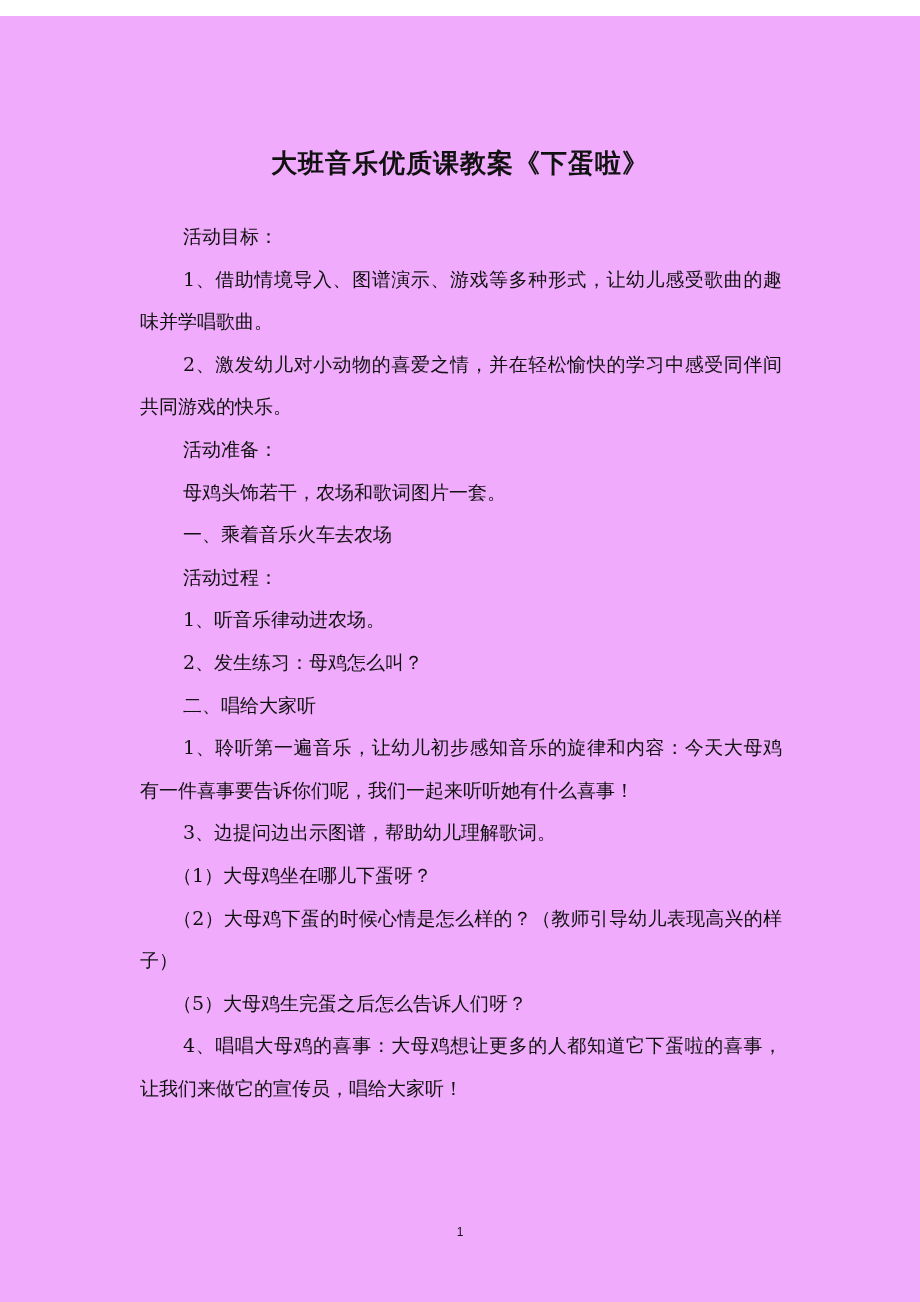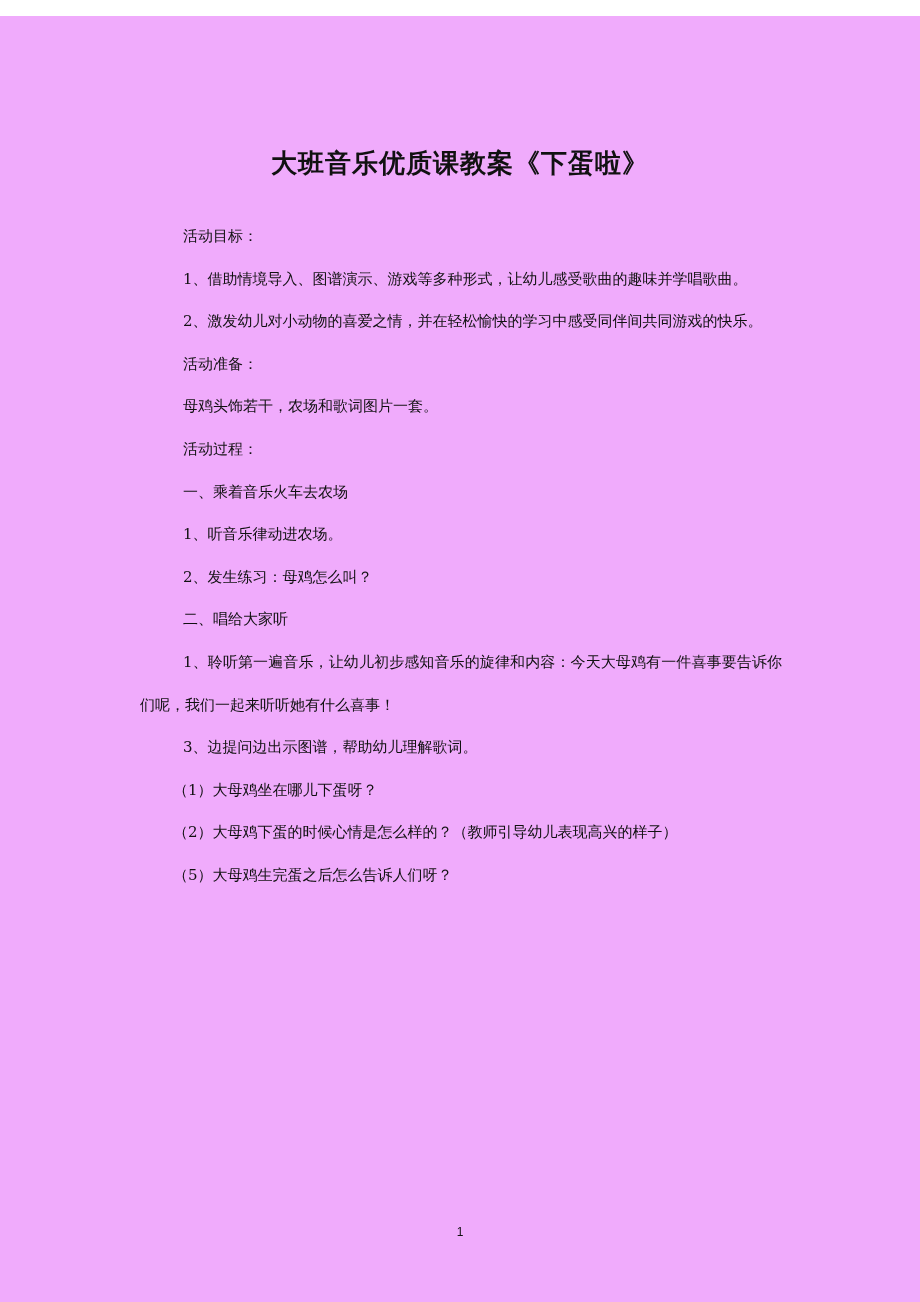--- a/index.html
+++ b/index.html
@@ -9,21 +9,21 @@
       color: #111111;
     }
     .page { position: absolute; left: 0; top: 16px; width: 920px; height: 1302px; background: #f0abfc; }
     .title {
       position: absolute; left: 0; top: 110px; width: 920px; text-align: center;
       font-family: "DejaVu Sans", "Liberation Sans", sans-serif;
       font-size: 26px; font-weight: bold; letter-spacing: 1px; line-height: 40px;
     }
     .body {
       position: absolute; left: 140px; top: 199px; width: 642px;
-      font-size: 15px; line-height: 42.6px;
+      font-size: 19px; line-height: 42.6px;
     }
     .p { margin: 0; text-align: justify; text-align-last: left; }
     .p.indent { text-indent: 43px; }
     .p.indent-2 { text-indent: 33px; }
     .page-number {
       position: absolute; left: 0; top: 1206px; width: 920px; text-align: center;
       font-family: "Liberation Sans", sans-serif; font-size: 12px; line-height: 20px;
     }
   </style>
 </head>
@@ -31,26 +31,27 @@
 
 <div class="page">
   <h1 class="title">大班音乐优质课教案《下蛋啦》</h1>
 
   <div class="body">
     <p class="p indent">活动目标：</p>
     <p class="p indent">1、借助情境导入、图谱演示、游戏等多种形式，让幼儿感受歌曲的趣味并学唱歌曲。</p>
     <p class="p indent">2、激发幼儿对小动物的喜爱之情，并在轻松愉快的学习中感受同伴间共同游戏的快乐。</p>
     <p class="p indent">活动准备：</p>
     <p class="p indent">母鸡头饰若干，农场和歌词图片一套。</p>
+    <p class="p indent">一、乘着音乐火车去农场</p>
     <p class="p indent">活动过程：</p>
-    <p class="p indent">一、乘着音乐火车去农场</p>
     <p class="p indent">1、听音乐律动进农场。</p>
     <p class="p indent">2、发生练习：母鸡怎么叫？</p>
     <p class="p indent">二、唱给大家听</p>
     <p class="p indent">1、聆听第一遍音乐，让幼儿初步感知音乐的旋律和内容：今天大母鸡有一件喜事要告诉你们呢，我们一起来听听她有什么喜事！</p>
     <p class="p indent">3、边提问边出示图谱，帮助幼儿理解歌词。</p>
     <p class="p indent-2">（1）大母鸡坐在哪儿下蛋呀？</p>
     <p class="p indent-2">（2）大母鸡下蛋的时候心情是怎么样的？（教师引导幼儿表现高兴的样子）</p>
     <p class="p indent-2">（5）大母鸡生完蛋之后怎么告诉人们呀？</p>
+    <p class="p indent">4、唱唱大母鸡的喜事：大母鸡想让更多的人都知道它下蛋啦的喜事，让我们来做它的宣传员，唱给大家听！</p>
   </div>
 
   <div class="page-number">1</div>
 </div>
 
 </body></html>

